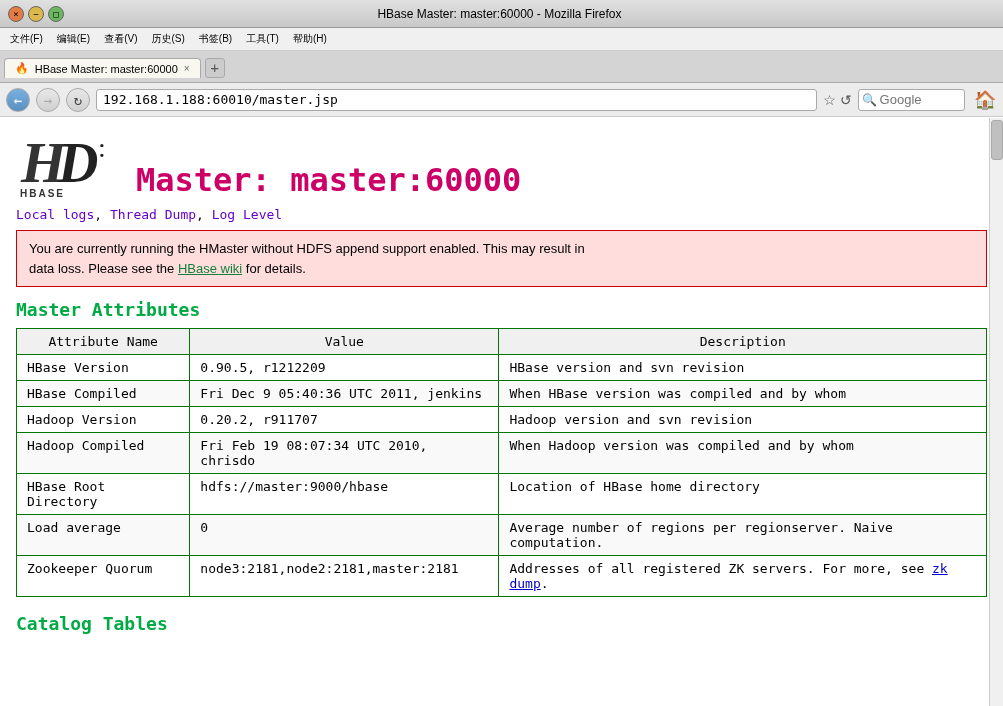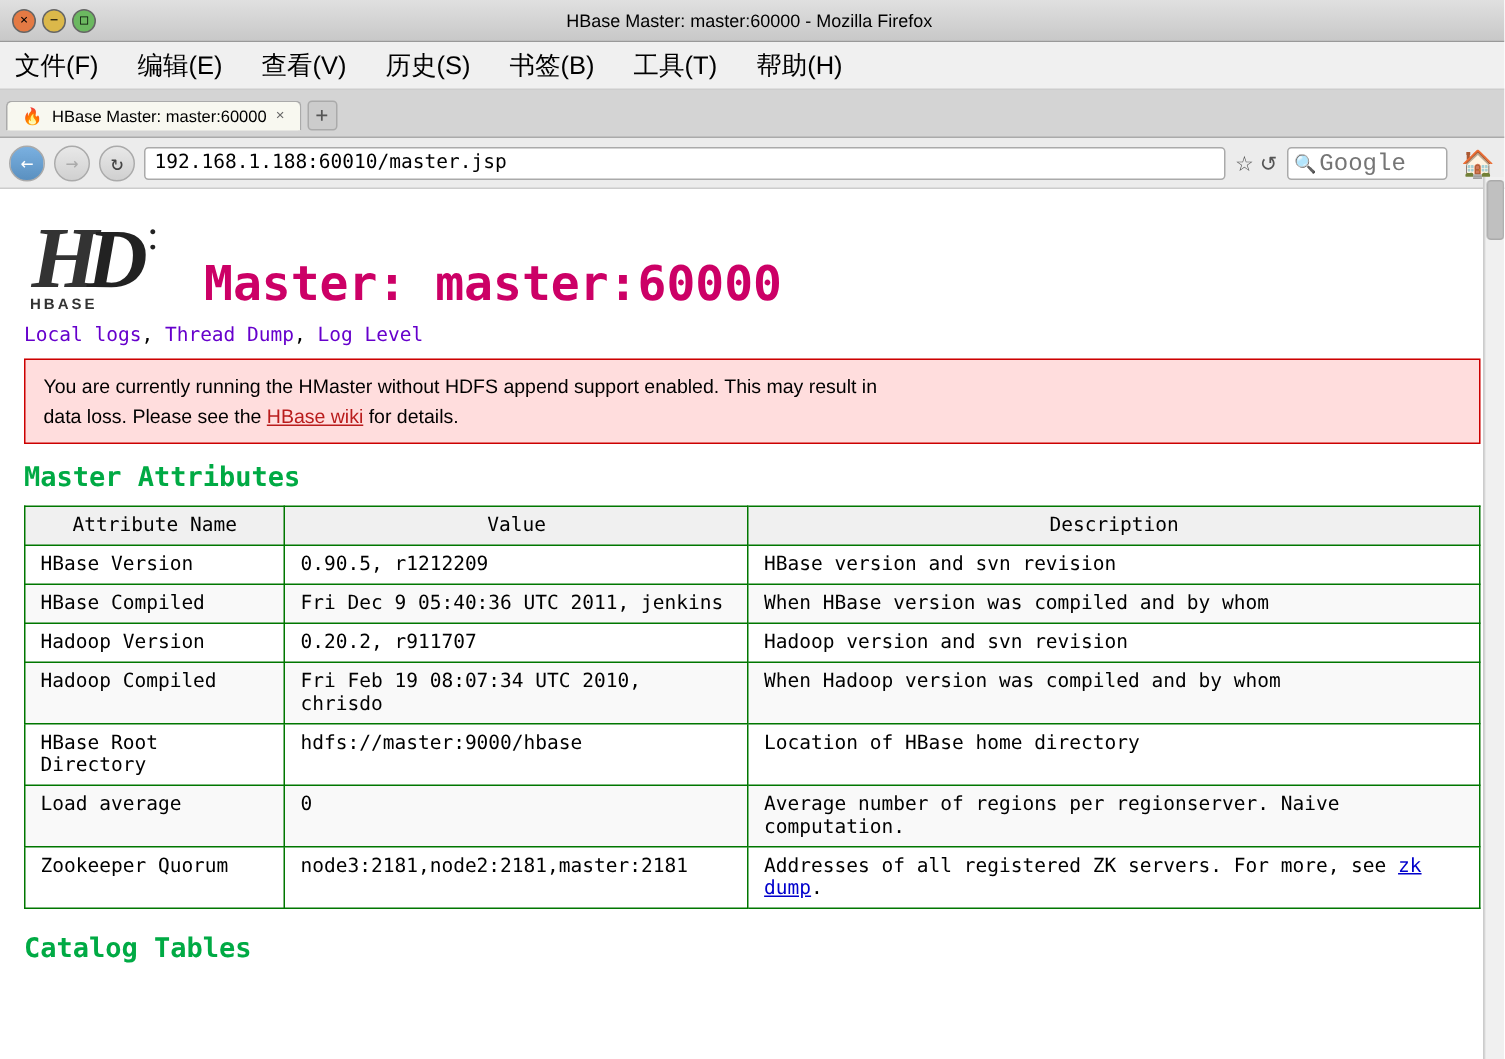--- a/index.html
+++ b/index.html
@@ -26,23 +26,23 @@
     .btn-min { background: #dbb84a; }
     .btn-max { background: #6bb860; }
 
     
     .menu-bar {
       background: #f0f0f0;
       border-bottom: 1px solid #ccc;
       display: flex;
       align-items: center;
       padding: 2px 4px;
-      gap: 14px;
+      gap: 2px;
       font-family: sans-serif;
-      font-size: 17px;
+      font-size: 10px;
     }
     .menu-item {
       padding: 2px 6px;
       cursor: pointer;
       border-radius: 3px;
     }
 
     
     .tab-bar {
       background: #d4d4d4;
@@ -117,23 +117,22 @@
       border: 1px solid #aaa;
       border-radius: 3px;
       background: white;
       height: 22px;
       padding: 0 4px;
       gap: 2px;
     }
     .search-input {
       border: none;
       outline: none;
-      font-size: 16px;
+      font-size: 13px;
       width: 80px;
-      font-family: Liberation Mono, monospace;
     }
     .home-btn { font-size: 18px; color: #555; cursor: pointer; margin-left: 4px; }
 
     
     .page-content {
       padding: 10px 16px;
       overflow-y: auto;
       height: calc(706px - 28px - 24px - 32px - 34px);
     }
 
@@ -166,21 +165,21 @@
     
     .warning-banner {
       background: #ffdddd;
       border: 1px solid #cc0000;
       padding: 8px 12px;
       font-family: Liberation Sans, sans-serif;
       font-size: 13px;
       margin-bottom: 12px;
       line-height: 1.5;
     }
-    .warning-banner a { color: #b91c1c; }
+    .warning-banner a { color: #15803d; }
 
     
     .section-heading {
       font-family: monospace;
       font-size: 18px;
       color: #00aa44;
       font-weight: bold;
       margin: 12px 0 8px 0;
     }
 

